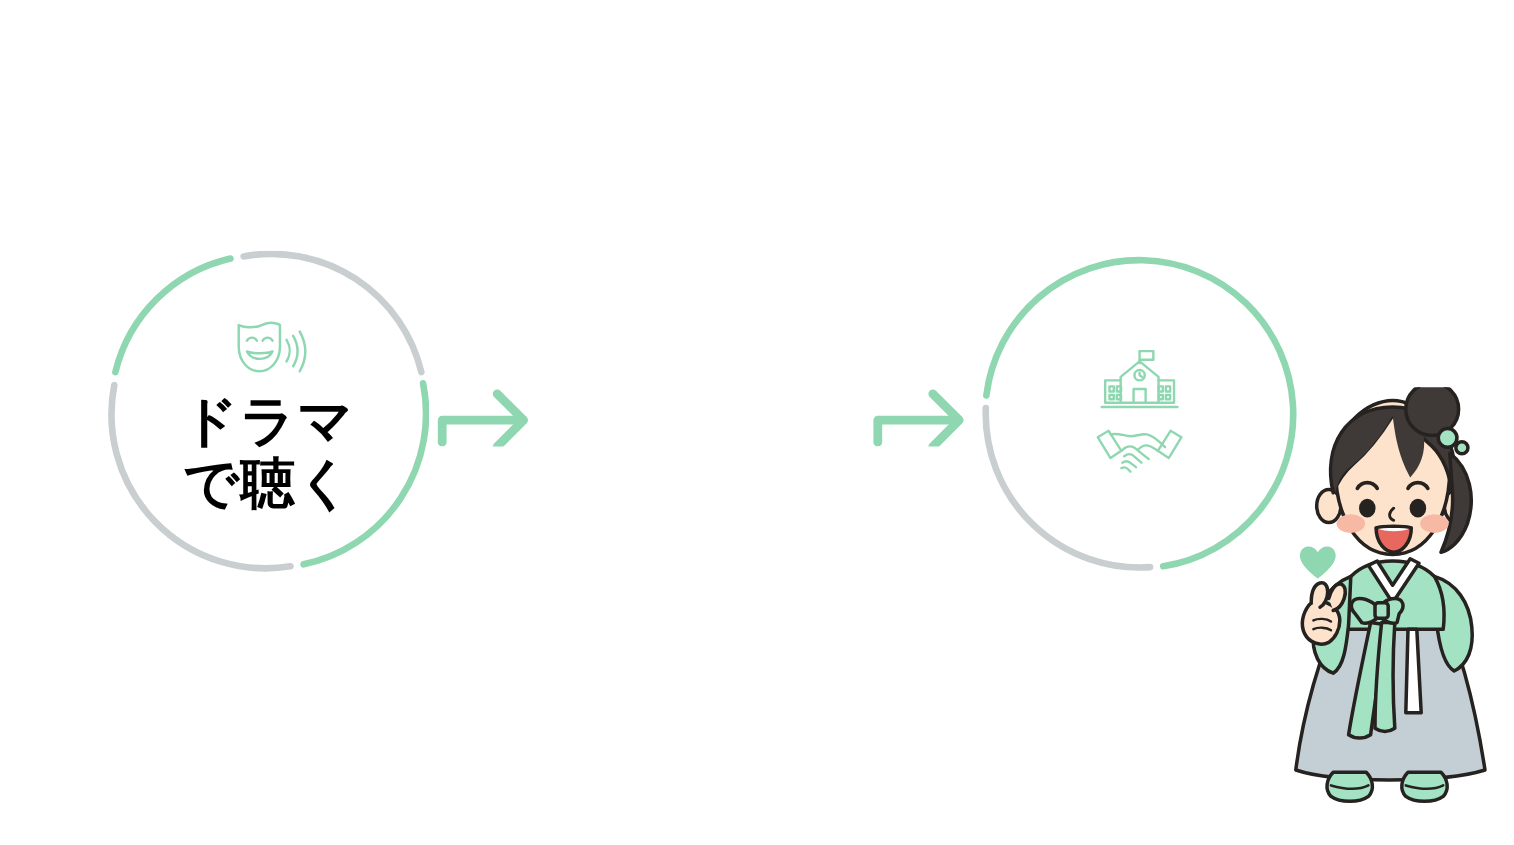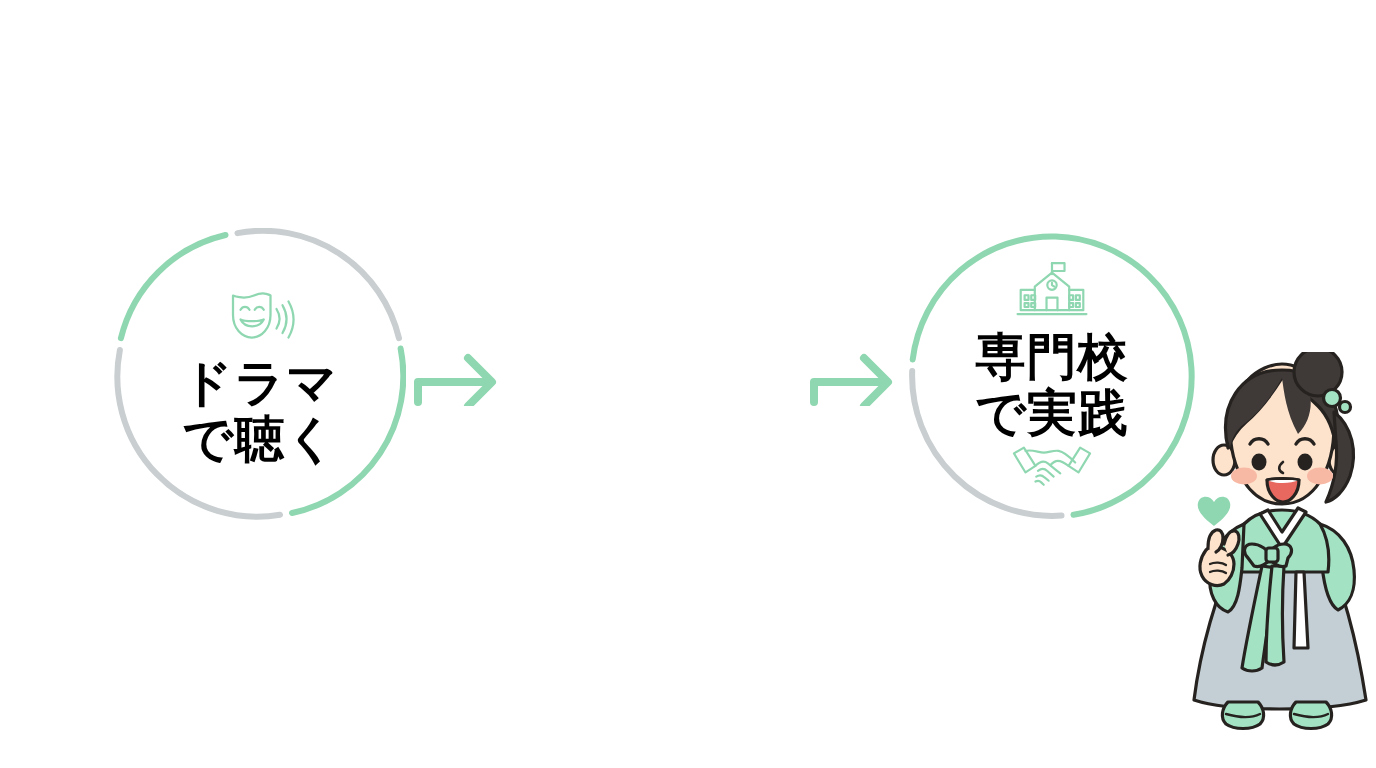--- a/index.html
+++ b/index.html
@@ -1,20 +1,20 @@
 <!DOCTYPE html>
 <html><head>
 <meta charset="utf-8">
 <style>
   html,body{margin:0;padding:0;}
   body{
     width:1376px;height:768px;background:#ffffff;overflow:hidden;position:relative;
     font-family:"DejaVu Sans","Liberation Sans",sans-serif;
   }
-  #stage{position:absolute;left:16px;top:0;width:1106px;height:768px;padding-left:22px;}
+  #stage{position:absolute;left:0;top:0;width:1106px;height:768px;padding-left:22px;}
 
   .step{position:absolute;width:292px;height:292px;}
   .step .ring{position:absolute;left:0;top:0;width:292px;height:292px;}
   .step .inner{
     position:absolute;left:0;top:0;width:292px;height:292px;
     display:flex;flex-direction:column;align-items:center;justify-content:center;
   }
   .glyph{width:72px;height:60px;display:block;}
   .glyph.small{width:64px;height:52px;}
 
@@ -116,22 +116,20 @@
             <rect x="19.5" y="55" width="5" height="5"></rect>
             <rect x="68" y="45" width="5" height="6"></rect>
             <rect x="76.5" y="45" width="5" height="6"></rect>
             <rect x="68" y="55" width="5" height="5"></rect>
             <rect x="76.5" y="55" width="5" height="5"></rect>
             <path d="M2 69 L90 69"></path>
           </g>
         </svg>
       </div>
       <div class="spacer-top"></div>
-      <div class="label l3">専門校
-で実践</div>
       <div class="b-icon-wrap">
 
         <svg width="84" height="48" viewBox="0 0 100 58">
           <g fill="none" stroke="#8ed7b0" stroke-width="2.6" stroke-linecap="round" stroke-linejoin="round">
             <path d="M4 15 L16 8 L30 30 L18 38 Z"></path>
             <path d="M96 15 L84 8 L70 30 L82 38 Z"></path>
             <path d="M18 12 C26 10 34 14 40 14 C46 14 52 11 58 12 C64 13 72 20 78 26"></path>
             <path d="M30 30 C34 26 40 23 45 27 C51 32 56 36 60 39"></path>
             <path d="M33 36 C37 33 41 33 44 36 L52 43"></path>
             <path d="M31 43 C34 41 38 41 41 44 L46 48"></path>

